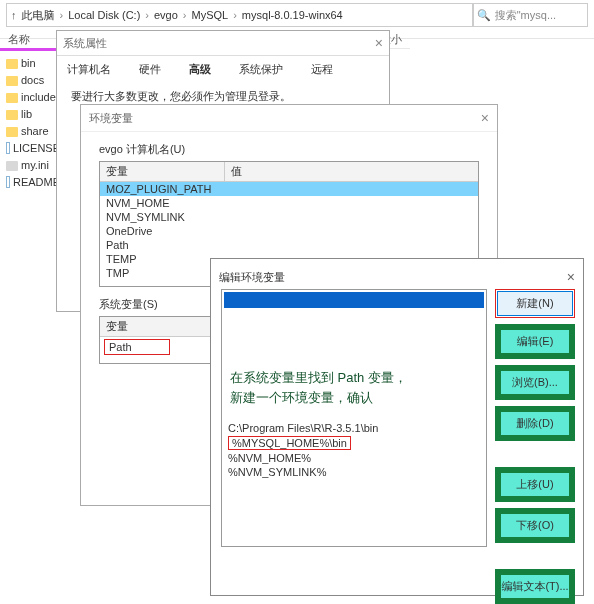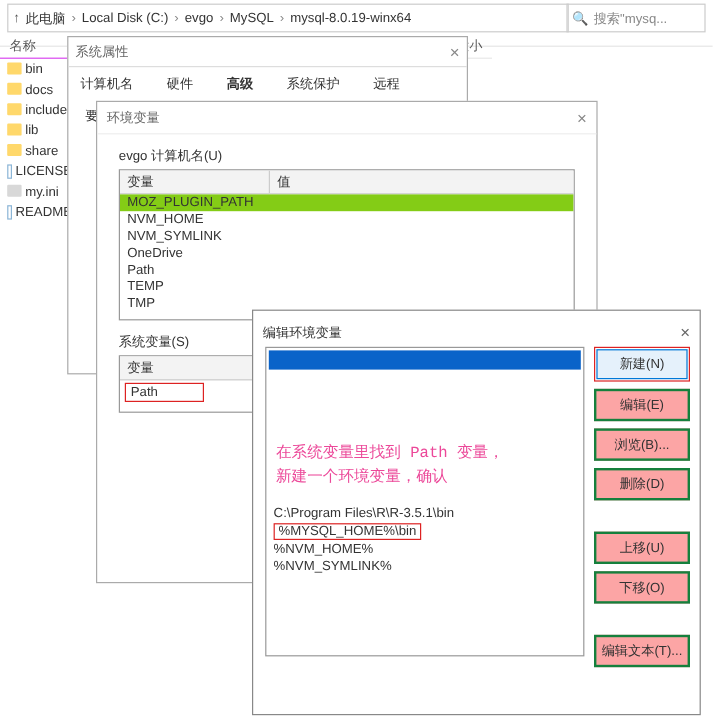--- a/index.html
+++ b/index.html
@@ -5,67 +5,67 @@
 html,body{margin:0;padding:0;font-family:"Microsoft YaHei","Segoe UI",sans-serif;font-size:11px;color:#333;background:#fff}
 .root{position:relative;width:594px;height:604px;overflow:hidden}
 
 
 .explorer{position:absolute;left:0;top:0;right:0;height:38px;border-bottom:1px solid #e5e5e5}
 .addr{position:absolute;top:3px;left:6px;right:120px;height:22px;border:1px solid #ccc;display:flex;align-items:center;padding:0 4px;gap:2px}
 .addr .arrow-up{color:#555}
 .addr .crumb{padding:0 3px;color:#333}
 .addr .sep{color:#888}
 .search{position:absolute;top:3px;right:6px;width:106px;height:22px;border:1px solid #ccc;display:flex;align-items:center;padding:0 4px;color:#888;gap:4px}
-.ehdr{position:absolute;left:0;top:30px;width:58px;height:18px;border-right:1px solid #e8e8e8;border-bottom:1px solid #d946ef;padding-left:8px;line-height:18px;color:#555}
+.ehdr{position:absolute;left:0;top:30px;width:58px;height:18px;border-right:1px solid #e8e8e8;border-bottom:3px solid #d946ef;padding-left:8px;line-height:18px;color:#555}
 .ehdr2{position:absolute;left:380px;top:30px;width:30px;height:18px;border-bottom:1px solid #e8e8e8;line-height:18px;color:#555}
 .filelist{position:absolute;left:6px;top:52px;width:54px}
-.filelist .item{display:flex;align-items:flex-start;gap:3px;height:17px}
+.filelist .item{display:flex;align-items:flex-end;gap:3px;height:17px}
 .ficon{width:12px;height:10px;display:inline-block}
 .folder{background:#ffd86b;border-radius:1px}
 .txt{border:1px solid #8bb5d6;background:#fff}
 .cfg{background:#d8d8d8;border-radius:1px}
 
 
 .dlg1{position:absolute;left:56px;top:30px;width:332px;height:280px;border:1px solid #aaa;background:#fff}
 .dlg1 .titlebar{height:24px;border-bottom:1px solid #ddd;display:flex;align-items:center;padding:0 6px;color:#666}
 .dlg1 .titlebar .close{margin-left:auto;color:#888;font-size:14px}
 .dlg1 .tabs{display:flex;gap:28px;padding:6px 10px}
 .dlg1 .tabs .tab{color:#333}
 .dlg1 .tabs .tab.active{font-weight:bold}
 .dlg1 .msg{padding:6px 14px;color:#333}
 
 
-.dlg2{position:absolute;left:80px;top:84px;width:416px;height:400px;border:1px solid #aaa;background:#fff}
+.dlg2{position:absolute;left:80px;top:104px;width:416px;height:400px;border:1px solid #aaa;background:#fff}
 .dlg2 .titlebar{height:26px;display:flex;align-items:center;padding:0 8px;color:#666;border-bottom:1px solid #eee}
 .dlg2 .titlebar .close{margin-left:auto;color:#888;font-size:14px}
 .dlg2 .section-label{margin:10px 0 4px 18px}
 .varbox{margin:0 18px;border:1px solid #999;height:124px;overflow:hidden}
 .varbox .hdr{display:flex;background:#f3f3f3;border-bottom:1px solid #ccc}
 .varbox .hdr div{padding:2px 6px}
 .varbox .hdr .c1{width:112px;border-right:1px solid #ccc}
 .varbox .row{padding:1px 6px}
-.varbox .row.sel{background:#84cc16}
+.varbox .row.sel{background:#7dd3fc}
 .sysvarbox{margin:0 18px;border:1px solid #999;height:46px}
 .sysvarbox .hdr{display:flex;background:#f3f3f3;border-bottom:1px solid #ccc}
 .sysvarbox .hdr div{padding:2px 6px}
 .sysvarbox .hdr .c1{width:112px;border-right:1px solid #ccc}
 .pathbox{margin:2px 4px;border:1.5px solid #d22;padding:1px 4px;width:56px}
 
 
 .dlg3{position:absolute;left:210px;top:258px;width:372px;height:336px;border:1px solid #888;background:#fff}
 .dlg3 .titlebar{height:26px;display:flex;align-items:flex-end;padding:0 8px;color:#333}
 .dlg3 .titlebar .close{margin-left:auto;color:#666;font-size:14px}
 .listpane{position:absolute;left:10px;top:30px;width:264px;height:256px;border:1px solid #999}
 .listpane .selblue{background:#0a63c9;height:16px;margin:2px}
-.annot{color:#ec4899;font-family:Liberation Mono, monospace;font-size:13px;line-height:1.5;padding:58px 8px 14px 8px}
+.annot{color:#14532d;font-family:Liberation Sans, sans-serif;font-size:13px;line-height:1.5;padding:58px 8px 14px 8px}
 .paths{padding:0 6px}
 .paths .p{padding:1px 0}
 .paths .hl{display:inline-block;border:1.5px solid #d22;padding:0 3px}
 .btns{position:absolute;right:8px;top:30px;width:80px;display:flex;flex-direction:column;gap:6px}
-.btn{border:2px solid #15803d;background:#fca5a5;padding:4px 0;text-align:center}
+.btn{border:6px solid #15803d;background:#5eead4;padding:4px 0;text-align:center}
 .btn.primary{border:1px solid #0078d7;background:#e5f1fb}
 .redbox{border:1.5px solid #d22;padding:1px}
 .footer{position:absolute;left:0;right:0;bottom:8px;display:flex;justify-content:flex-end;gap:10px;padding-right:12px}
 .footer .btn{width:70px}
 </style>
 </head>
 <body>
 <div class="root">
 
 <div class="explorer">

